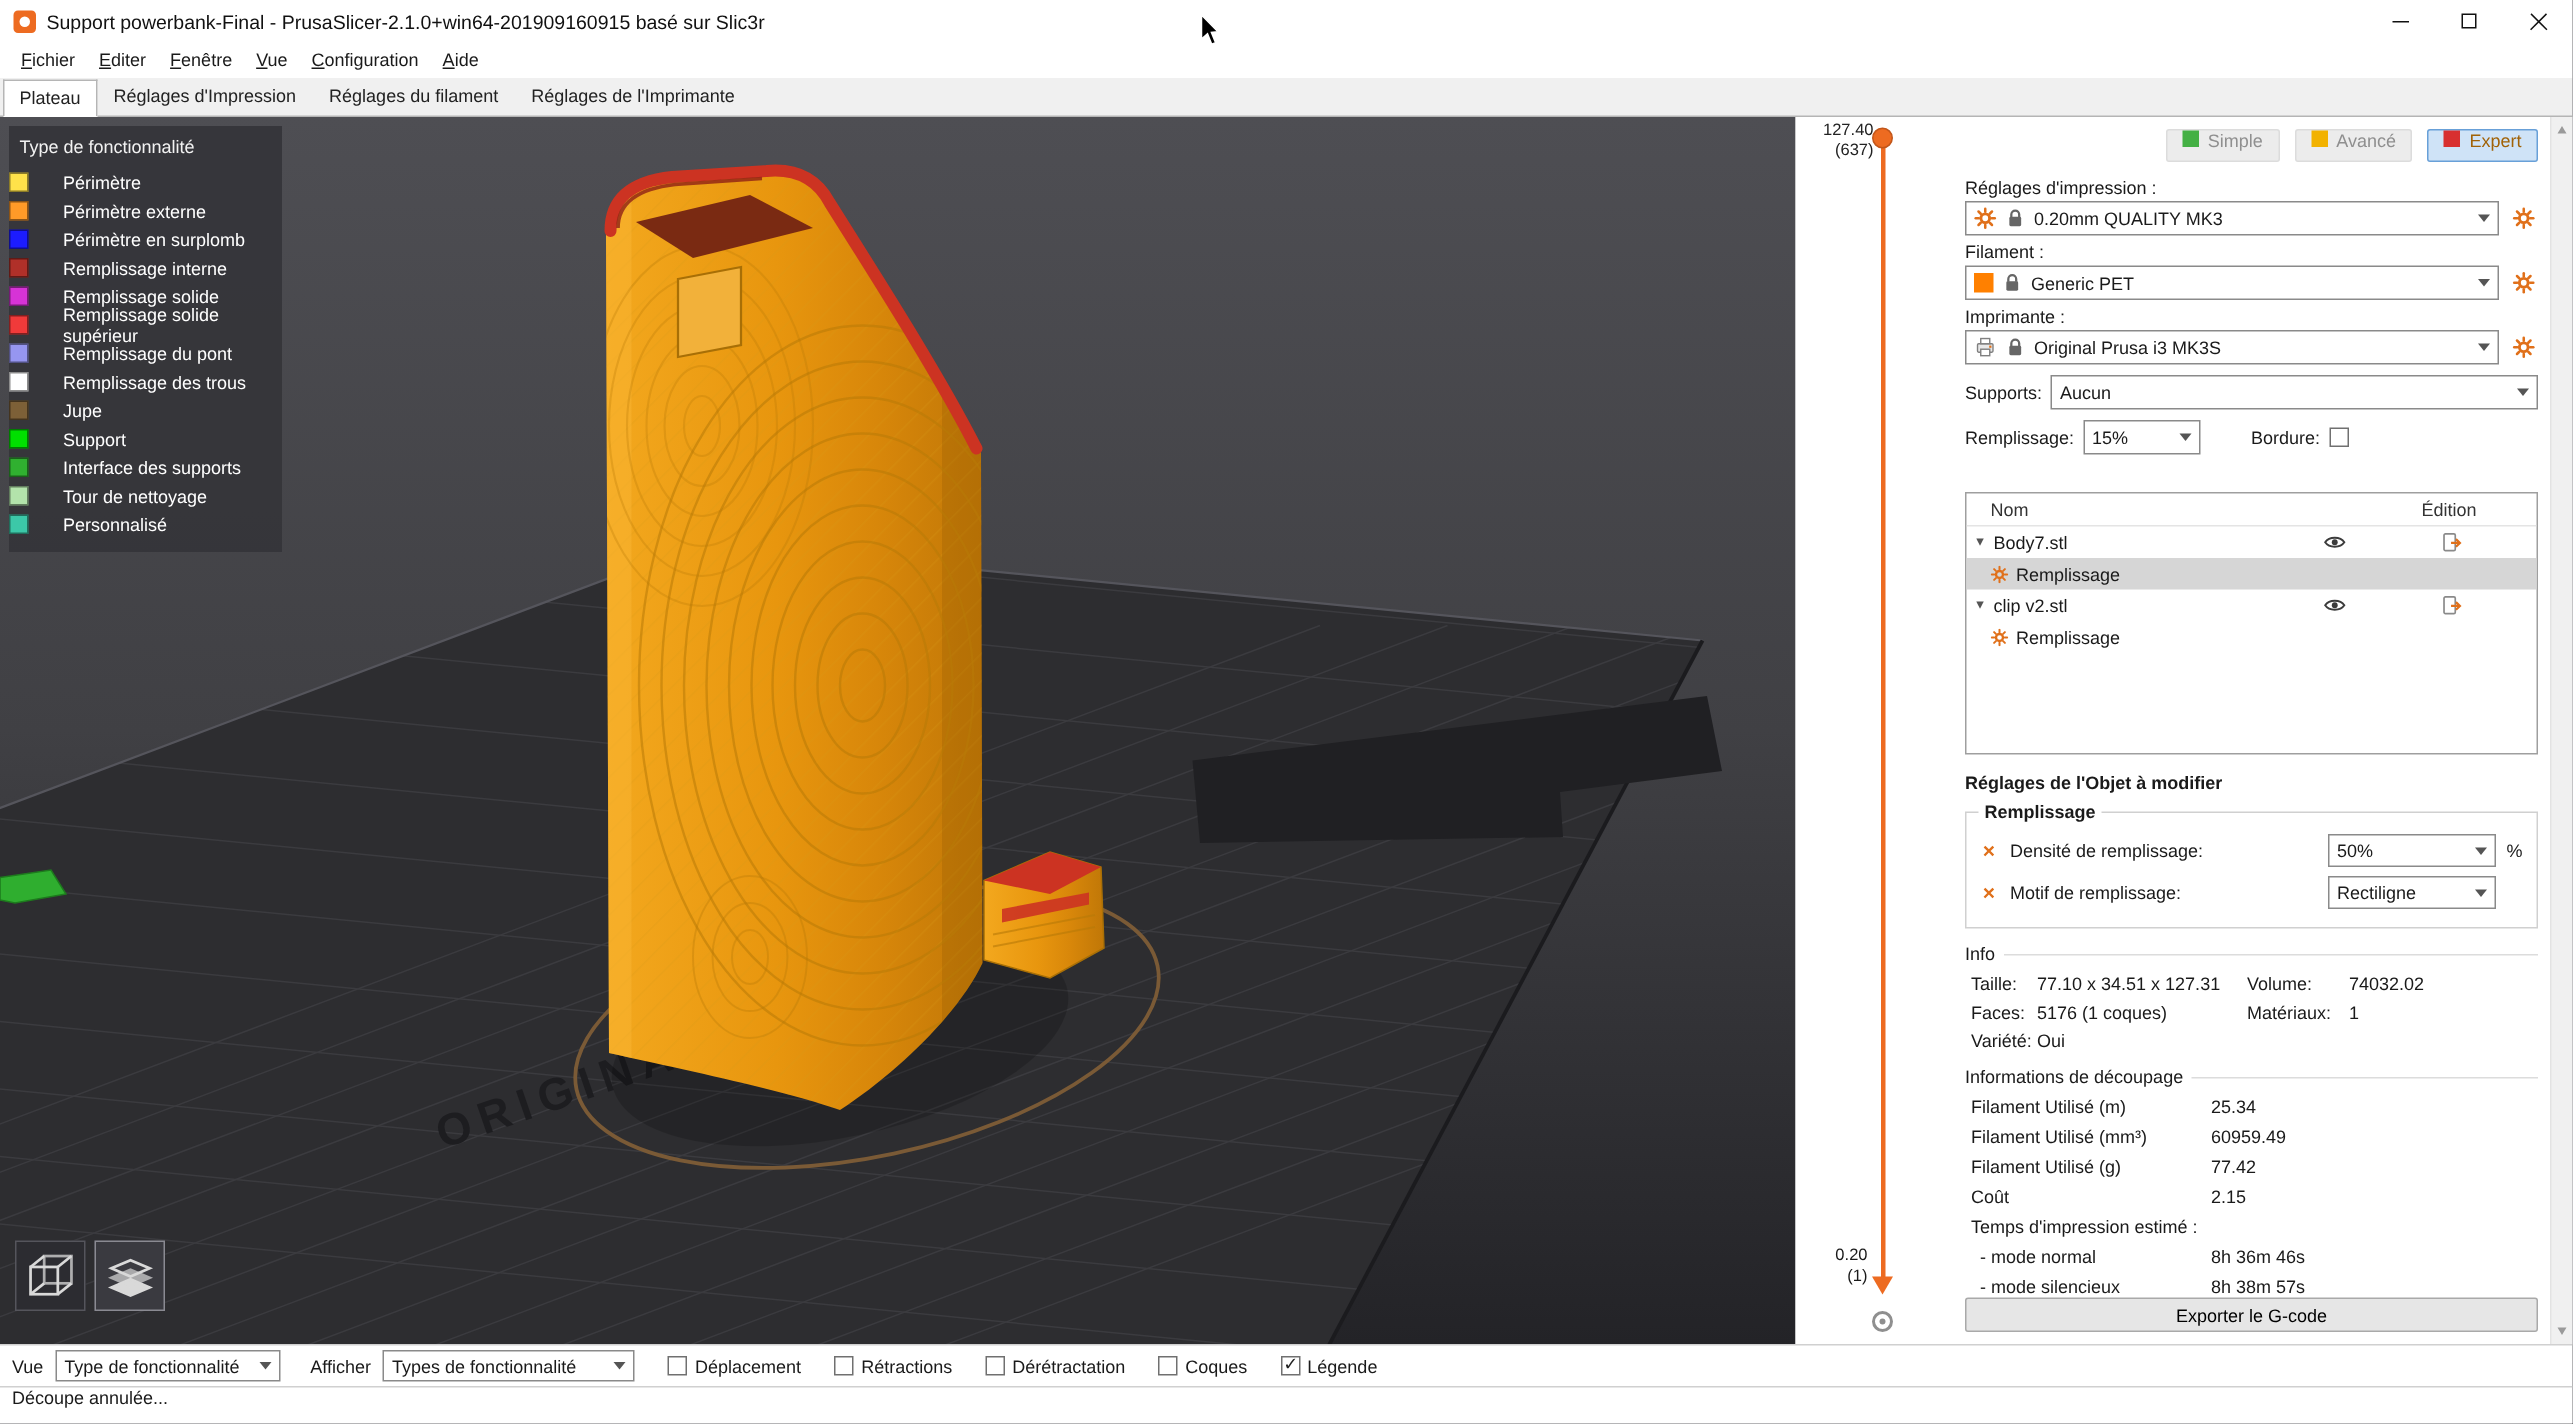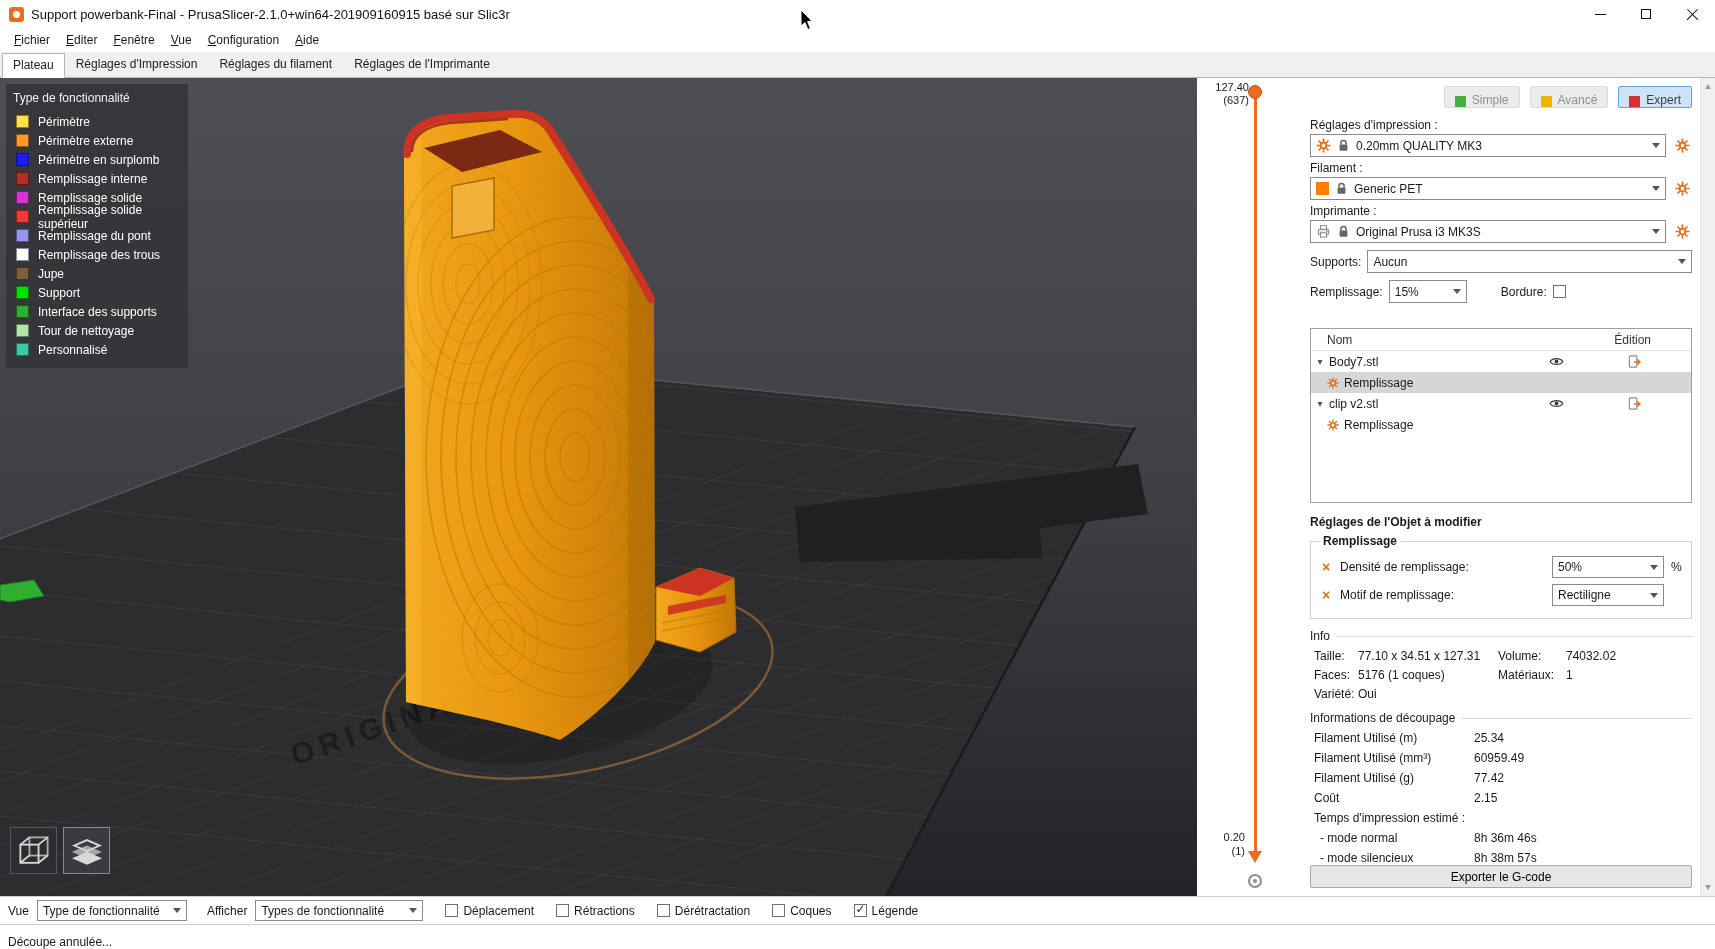--- a/index.html
+++ b/index.html
@@ -31,21 +31,21 @@
 
 
 .main{flex:1;display:flex;min-height:0}
 .viewport{position:relative;flex:1;min-width:0;overflow:hidden;background:#3a3a3e}
 .scene{position:absolute;inset:0;width:100%;height:100%}
 .scene text{font-family:"Liberation Sans","DejaVu Sans",sans-serif}
 
 
 .legend{position:absolute;left:6px;top:6px;width:182px;background:rgba(52,52,56,0.9);padding:5px 0 9px;color:#fff}
 .legend-title{padding:2px 7px 7px;color:#f2f2f2}
-.legend-row{display:flex;align-items:center;gap:9px;height:19px;padding-left:10px}
+.legend-row{display:flex;align-items:center;gap:23px;height:19px;padding-left:0}
 .swatch{width:13px;height:13px;border:1px solid rgba(0,0,0,.45);flex:none}
 
 
 .thumbs{position:absolute;left:10px;bottom:22px;display:flex;gap:6px}
 .thumb{width:47px;height:47px;background:#2c2c31;border:1px solid #55555c;display:flex;align-items:center;justify-content:center}
 .thumb.active{background:#3a3a40;border-color:#8a8a92}
 
 
 .slider-strip{width:103px;background:#fff;position:relative;flex:none}
 .ls-top{position:absolute;top:3px;left:2px;width:50px;text-align:right;font-size:11px;color:#222;line-height:13px}
@@ -59,22 +59,22 @@
 
 
 .sidebar{width:415px;flex:none;display:flex;background:#fff}
 .side-content{flex:1;display:flex;flex-direction:column;padding:6px 8px 6px 10px;min-width:0}
 .vscroll{width:15px;background:#f0f0f0;border-left:1px solid #e3e3e3;position:relative;flex:none}
 .vscroll .arr{position:absolute;left:4px;width:0;height:0;border-left:3.5px solid transparent;border-right:3.5px solid transparent}
 .arr.up{top:6px;border-bottom:5px solid #9a9a9a}
 .arr.down{bottom:6px;border-top:5px solid #9a9a9a}
 
 .modes{display:flex;justify-content:flex-end;gap:10px;margin:2px 0 6px}
-.mode-btn{display:flex;align-items:flex-end;gap:6px;height:22px;padding:0 10px;background:#ececec;border:1px solid #dcdcdc;border-radius:2px;color:#8f8f8f}
-.mode-btn.active{background:#cfe3f7;border-color:#68a0d8;color:#404040}
+.mode-btn{display:flex;align-items:flex-start;gap:6px;height:22px;padding:0 10px;background:#ececec;border:1px solid #dcdcdc;border-radius:2px;color:#8f8f8f}
+.mode-btn.active{background:#cfe3f7;border-color:#68a0d8;color:#a16207}
 .mode-sq{width:11px;height:11px;flex:none}
 
 .field-label{margin:4px 0 2px}
 .combo-row{display:flex;align-items:center;gap:6px}
 .combo{flex:1;display:flex;align-items:center;gap:5px;height:23px;background:#fff;border:1px solid #8a8a8a;padding:0 5px;min-width:0}
 .combo .val{white-space:nowrap;overflow:hidden}
 .combo .dd{margin-left:auto;width:0;height:0;border-left:4px solid transparent;border-right:4px solid transparent;border-top:5px solid #555;flex:none}
 .ic{width:15px;height:15px;flex:none}
 .ic12{width:12px;height:12px;flex:none}
 .gear-btn{width:20px;height:20px;display:flex;align-items:center;justify-content:center;color:#e0701a;flex:none;background:#fff;border:none}
@@ -117,21 +117,21 @@
 .kv .indent{padding-left:6px}
 
 .export-btn{margin-top:auto;margin-bottom:2px;height:26px;background:#e6e6e6;border:1px solid #a9a9a9;border-radius:2px;font-size:12px;display:flex;align-items:center;justify-content:center;font-family:inherit}
 
 
 .toolbar{height:28px;border-top:1px solid #d0d0d0;background:#fff;display:flex;align-items:center;padding:0 8px;gap:8px;flex:none}
 .toolbar .combo{flex:none;height:21px}
 .combo.w150{width:150px}
 .combo.w168{width:168px}
 .cbx{display:flex;align-items:center;gap:5px;margin-left:14px}
-.statusbar{height:25px;border-top:1px solid #d0d0d0;display:flex;align-items:flex-end;padding-left:8px;background:#fff;flex:none}
+.statusbar{height:25px;border-top:1px solid #d0d0d0;display:flex;align-items:flex-start;padding-left:8px;background:#fff;flex:none}
 
 
 .cursor{position:absolute;left:800px;top:10px;z-index:60;pointer-events:none}
 </style>
 </head>
 <body>
 
 <svg width="0" height="0" style="position:absolute" aria-hidden="true">
   <defs>
     <g id="i-gear" fill="none" stroke="currentColor">

